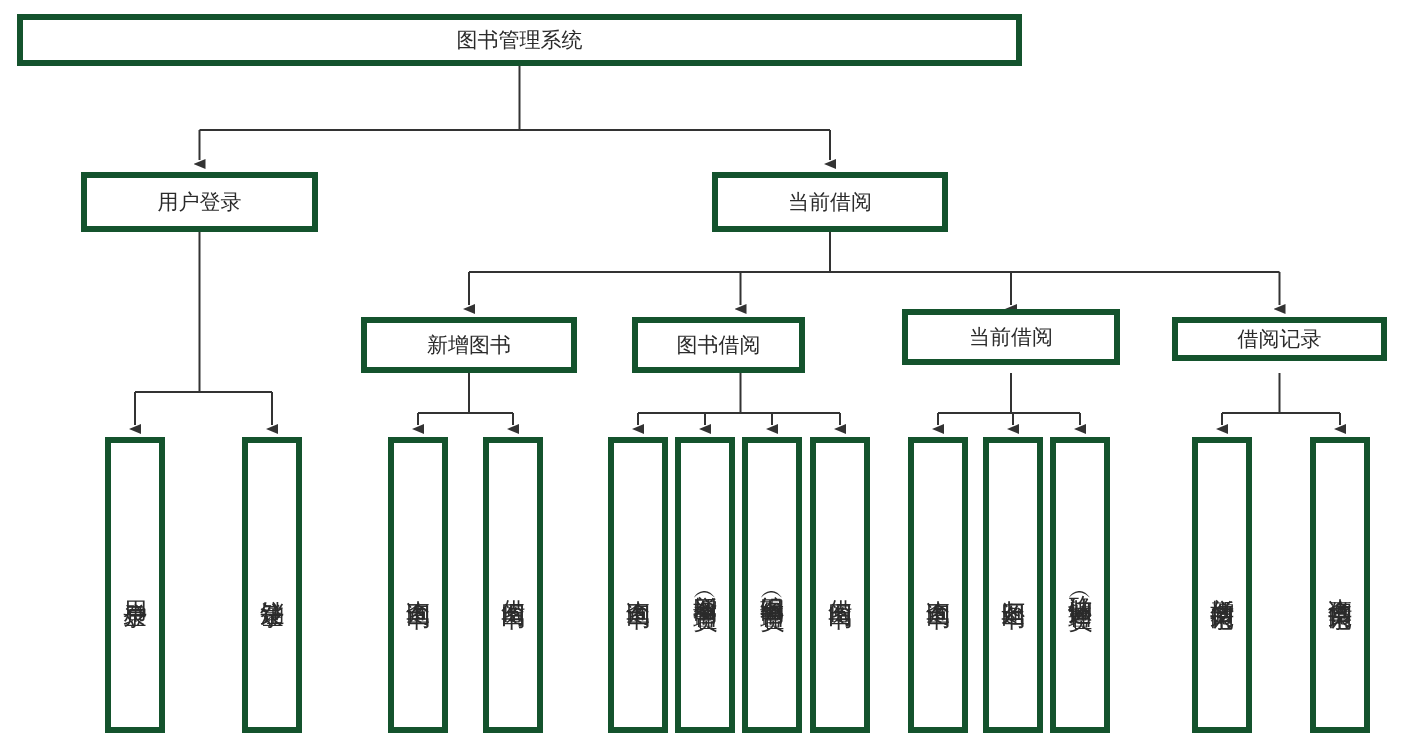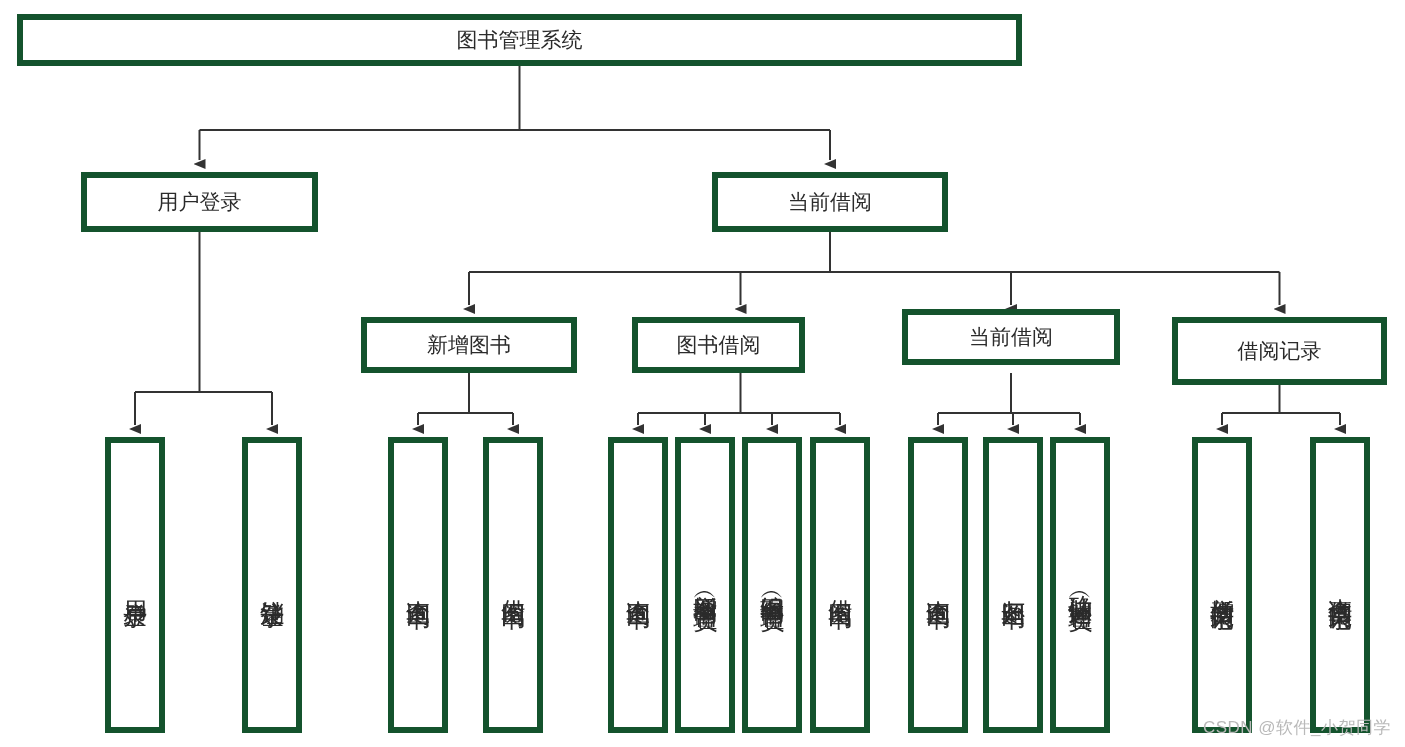--- a/index.html
+++ b/index.html
@@ -126,21 +126,21 @@
       </div>
       <div class="node horiz" style="left: 361px; top: 317px; width: 216px; height: 56px;">
         <span class="lbl">新增图书</span>
       </div>
       <div class="node horiz" style="left: 632px; top: 317px; width: 173px; height: 56px;">
         <span class="lbl">图书借阅</span>
       </div>
       <div class="node horiz" style="left: 902px; top: 309px; width: 218px; height: 56px;">
         <span class="lbl">当前借阅</span>
       </div>
-      <div class="node horiz" style="left: 1172px; top: 317px; width: 215px; height: 68px;">
+      <div class="node horiz" style="left: 1172px; top: 317px; width: 215px; height: 44px;">
         <span class="lbl">借阅记录</span>
       </div>
       <div class="node vert" style="left: 105px; top: 437px; width: 60px; height: 296px;">
         <span class="lbl">用户登录</span>
       </div>
       <div class="node vert" style="left: 242px; top: 437px; width: 60px; height: 296px;">
         <span class="lbl">注销登录</span>
       </div>
       <div class="node vert" style="left: 388px; top: 437px; width: 60px; height: 296px;">
         <span class="lbl">查询图书</span>
@@ -170,14 +170,13 @@
         <span class="lbl">确认归还（管理员）</span>
       </div>
       <div class="node vert" style="left: 1192px; top: 437px; width: 60px; height: 296px;">
         <span class="lbl">新增借阅记录</span>
       </div>
       <div class="node vert" style="left: 1310px; top: 437px; width: 60px; height: 296px;">
         <span class="lbl">查询借阅记录</span>
       </div>
     </div>
 
-  <div class="watermark">CSDN @软件_小贺同学</div>
 </div>
 
 </body></html>

